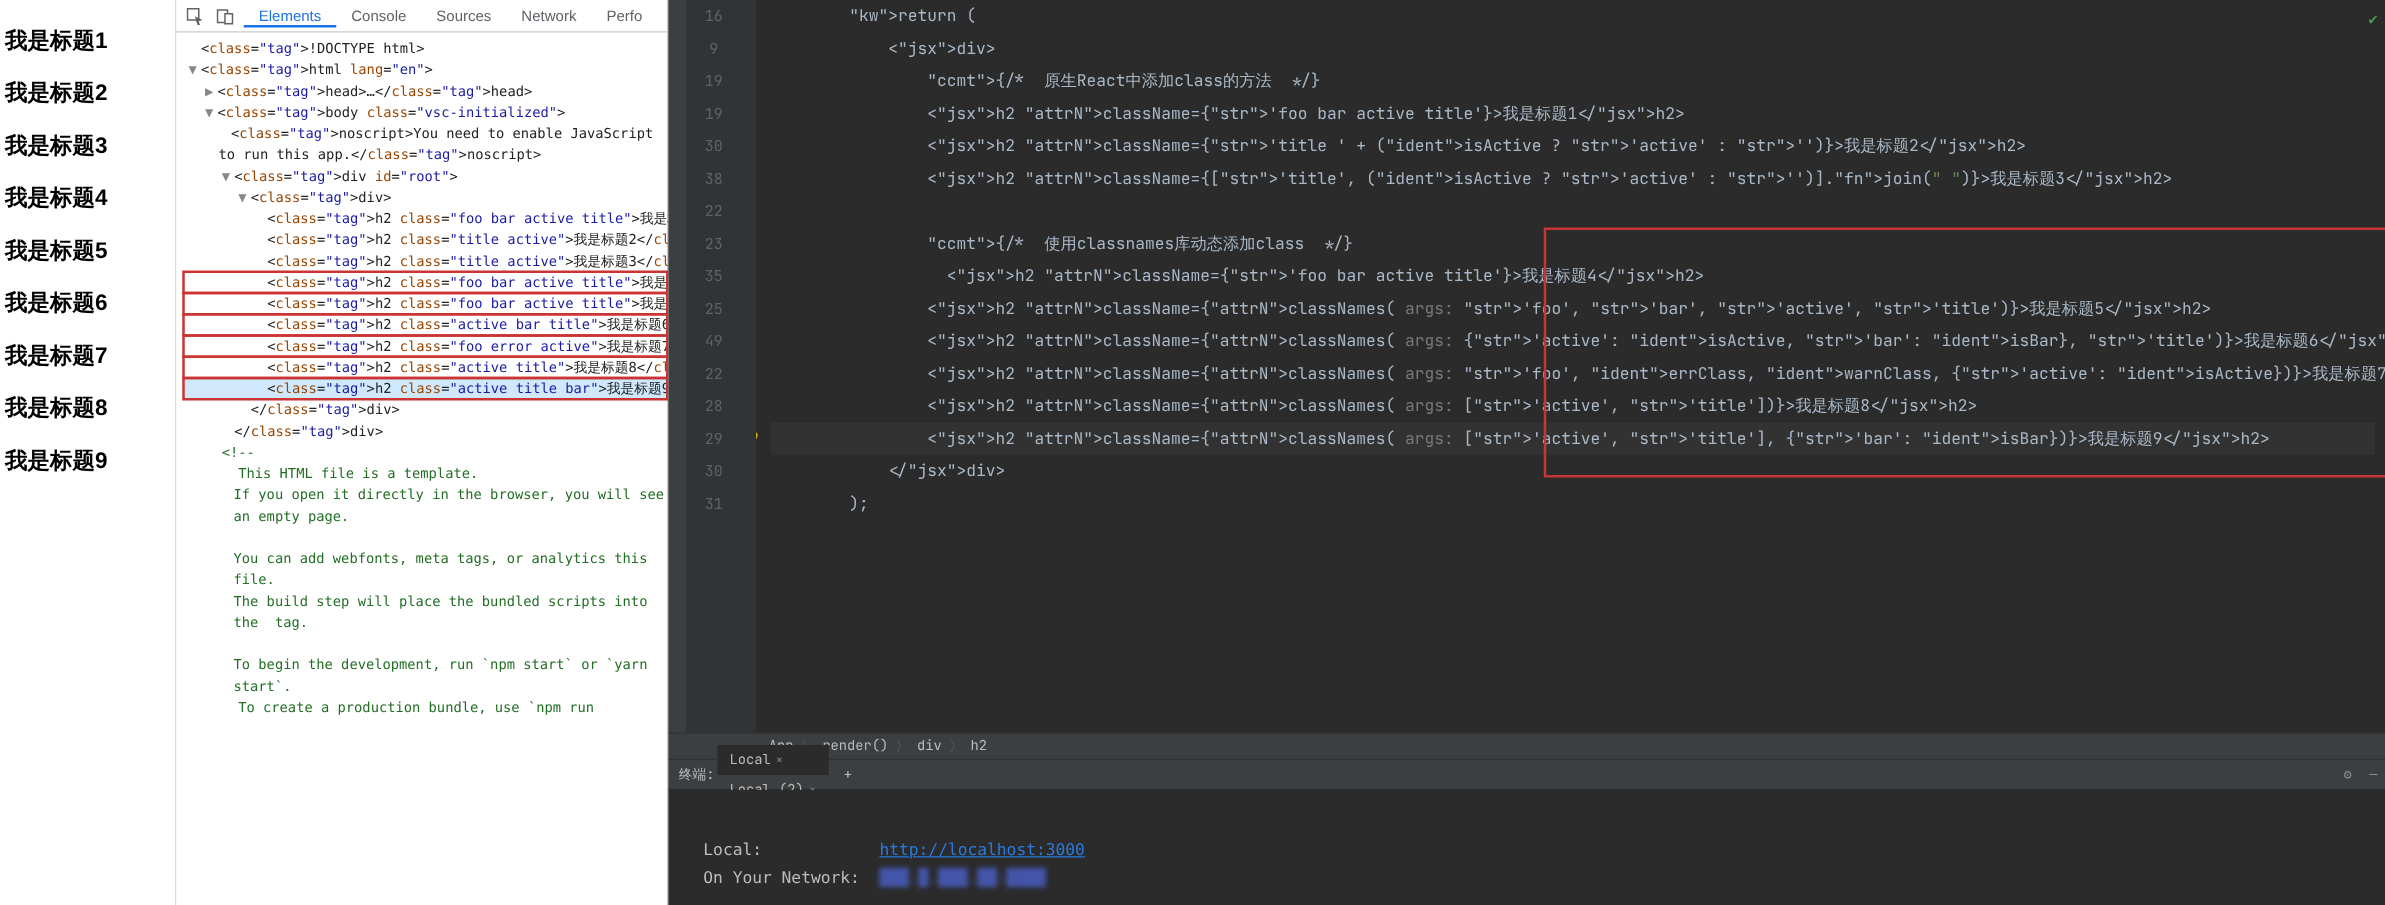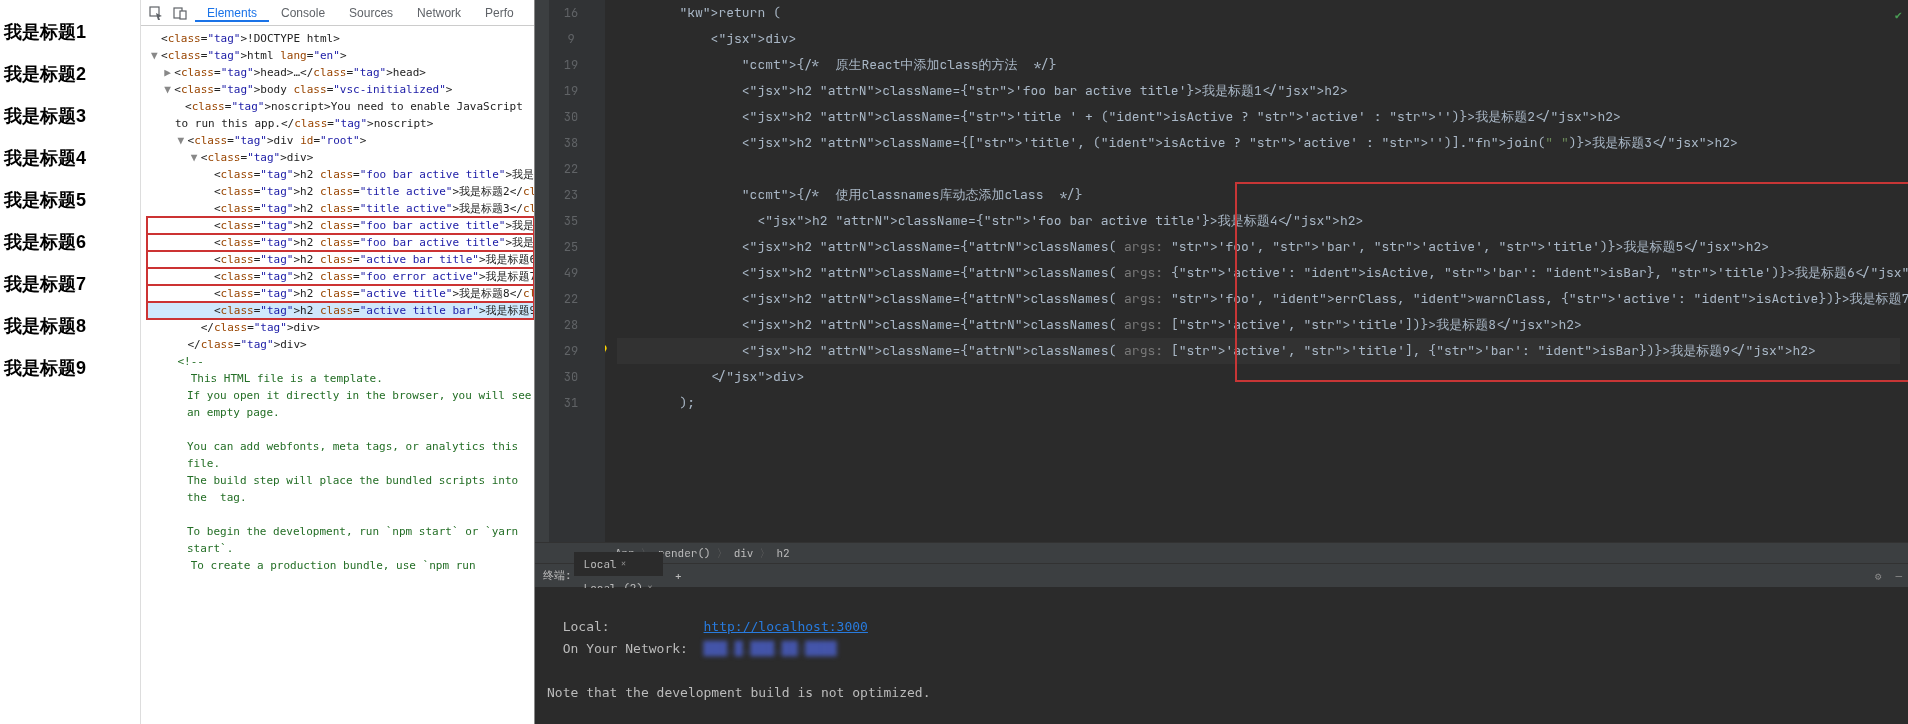--- a/index.html
+++ b/index.html
@@ -43,21 +43,21 @@
 .ide-crumbs span { cursor:pointer; }
 .ide-crumbs .sep { color:#666; }
 
 .terminal-tabs { height:24px; background:#3c3f41; display:flex; align-items:center; font-size:11px; color:#bbb; padding-left:8px; gap:2px; border-bottom:1px solid #2b2b2b; }
 .terminal-tabs .ttab { padding:0 10px; height:24px; line-height:24px; cursor:pointer; display:flex; align-items:flex-end; gap:4px; }
 .terminal-tabs .ttab.active { background:#2b2b2b; }
 .terminal-tabs .spacer { flex:1; }
 .terminal-tabs .ticon { cursor:pointer; padding:0 6px; color:#888; }
 .close-x { font-size:10px; color:#888; cursor:pointer; }
 
-.terminal { background:#2b2b2b; color:#bbb; font-size:13px; line-height:22px; padding:6px 12px; height:136px; font-family:Consolas,monospace; white-space:pre; }
+.terminal { background:#2b2b2b; color:#bbb; font-size:13px; line-height:22px; padding:16px 12px; height:92px; font-family:Consolas,monospace; white-space:pre; }
 .terminal .link { color:#287bde; text-decoration:underline; cursor:pointer; }
 .terminal .blur { color:#45a; filter:blur(2px); }
 
 .lamp { position:absolute; left:-22px; top:0; color:#ffc66d; font-size:12px; }
 .side-strip { width:14px; background:#3c3f41; flex-shrink:0; }
 .green-check { position:absolute; right:6px; top:2px; color:#499c54; font-size:12px; }
 </style>
 </head>
 <body>
 

